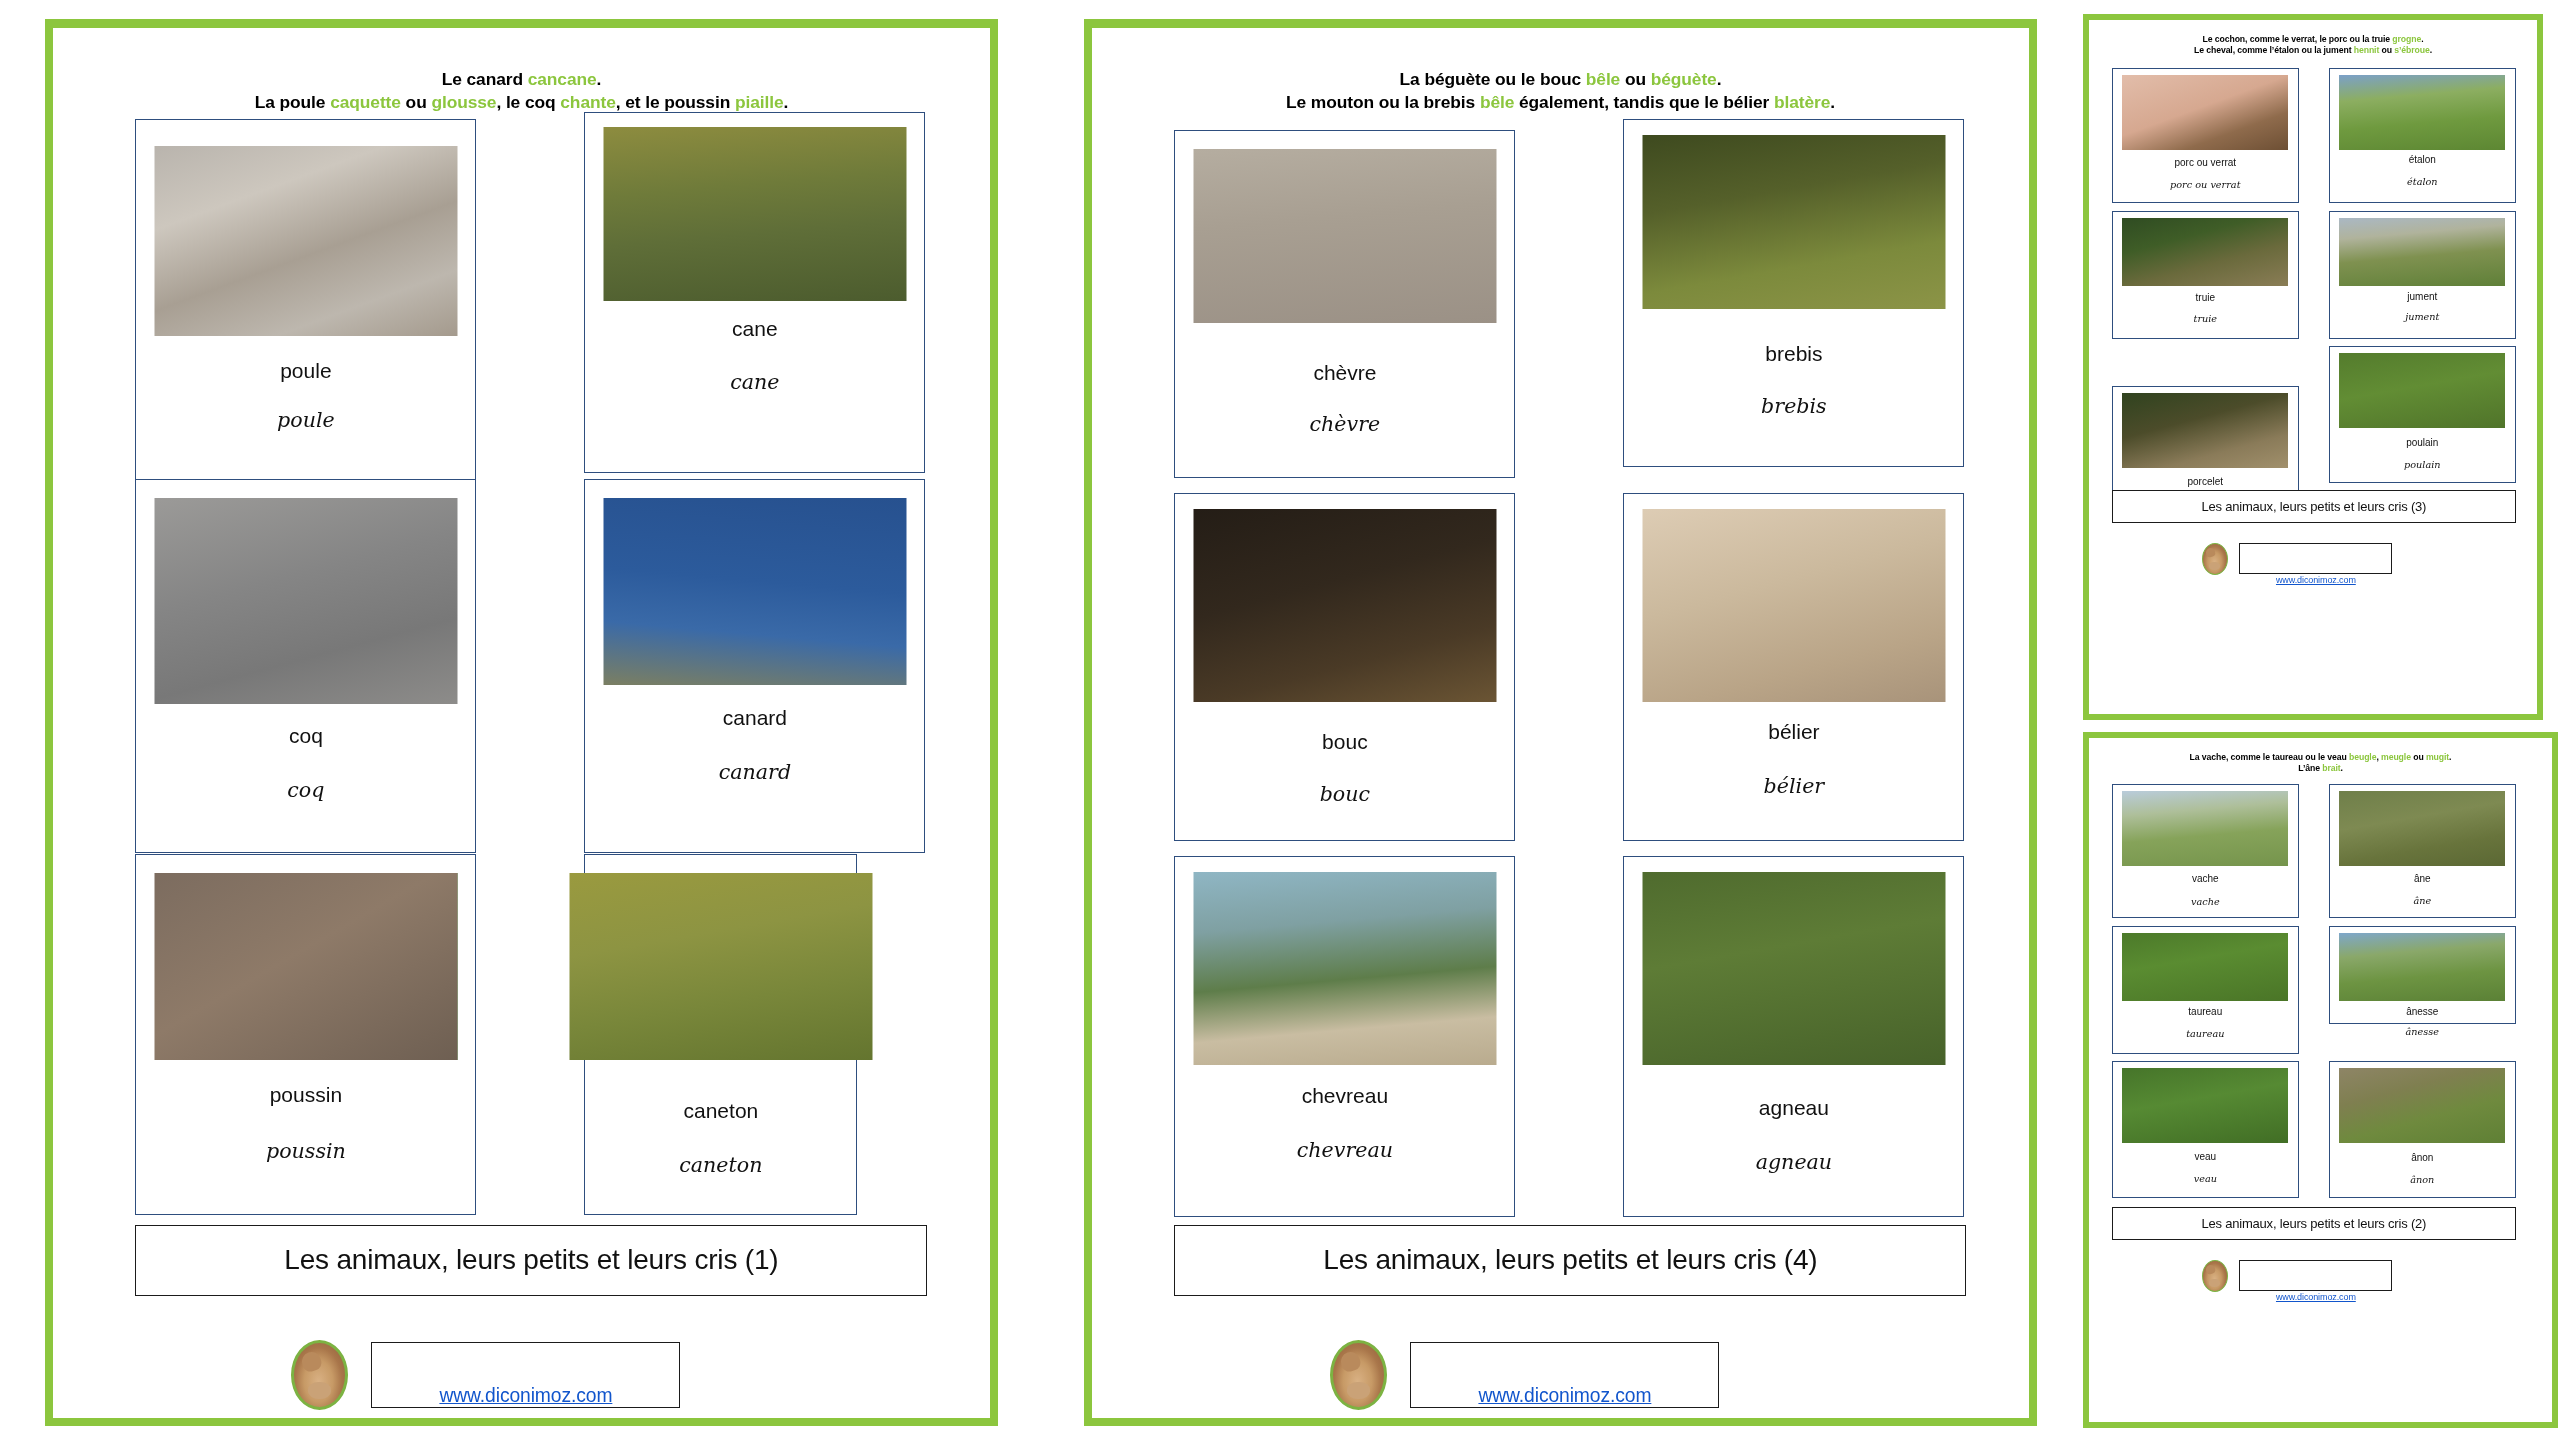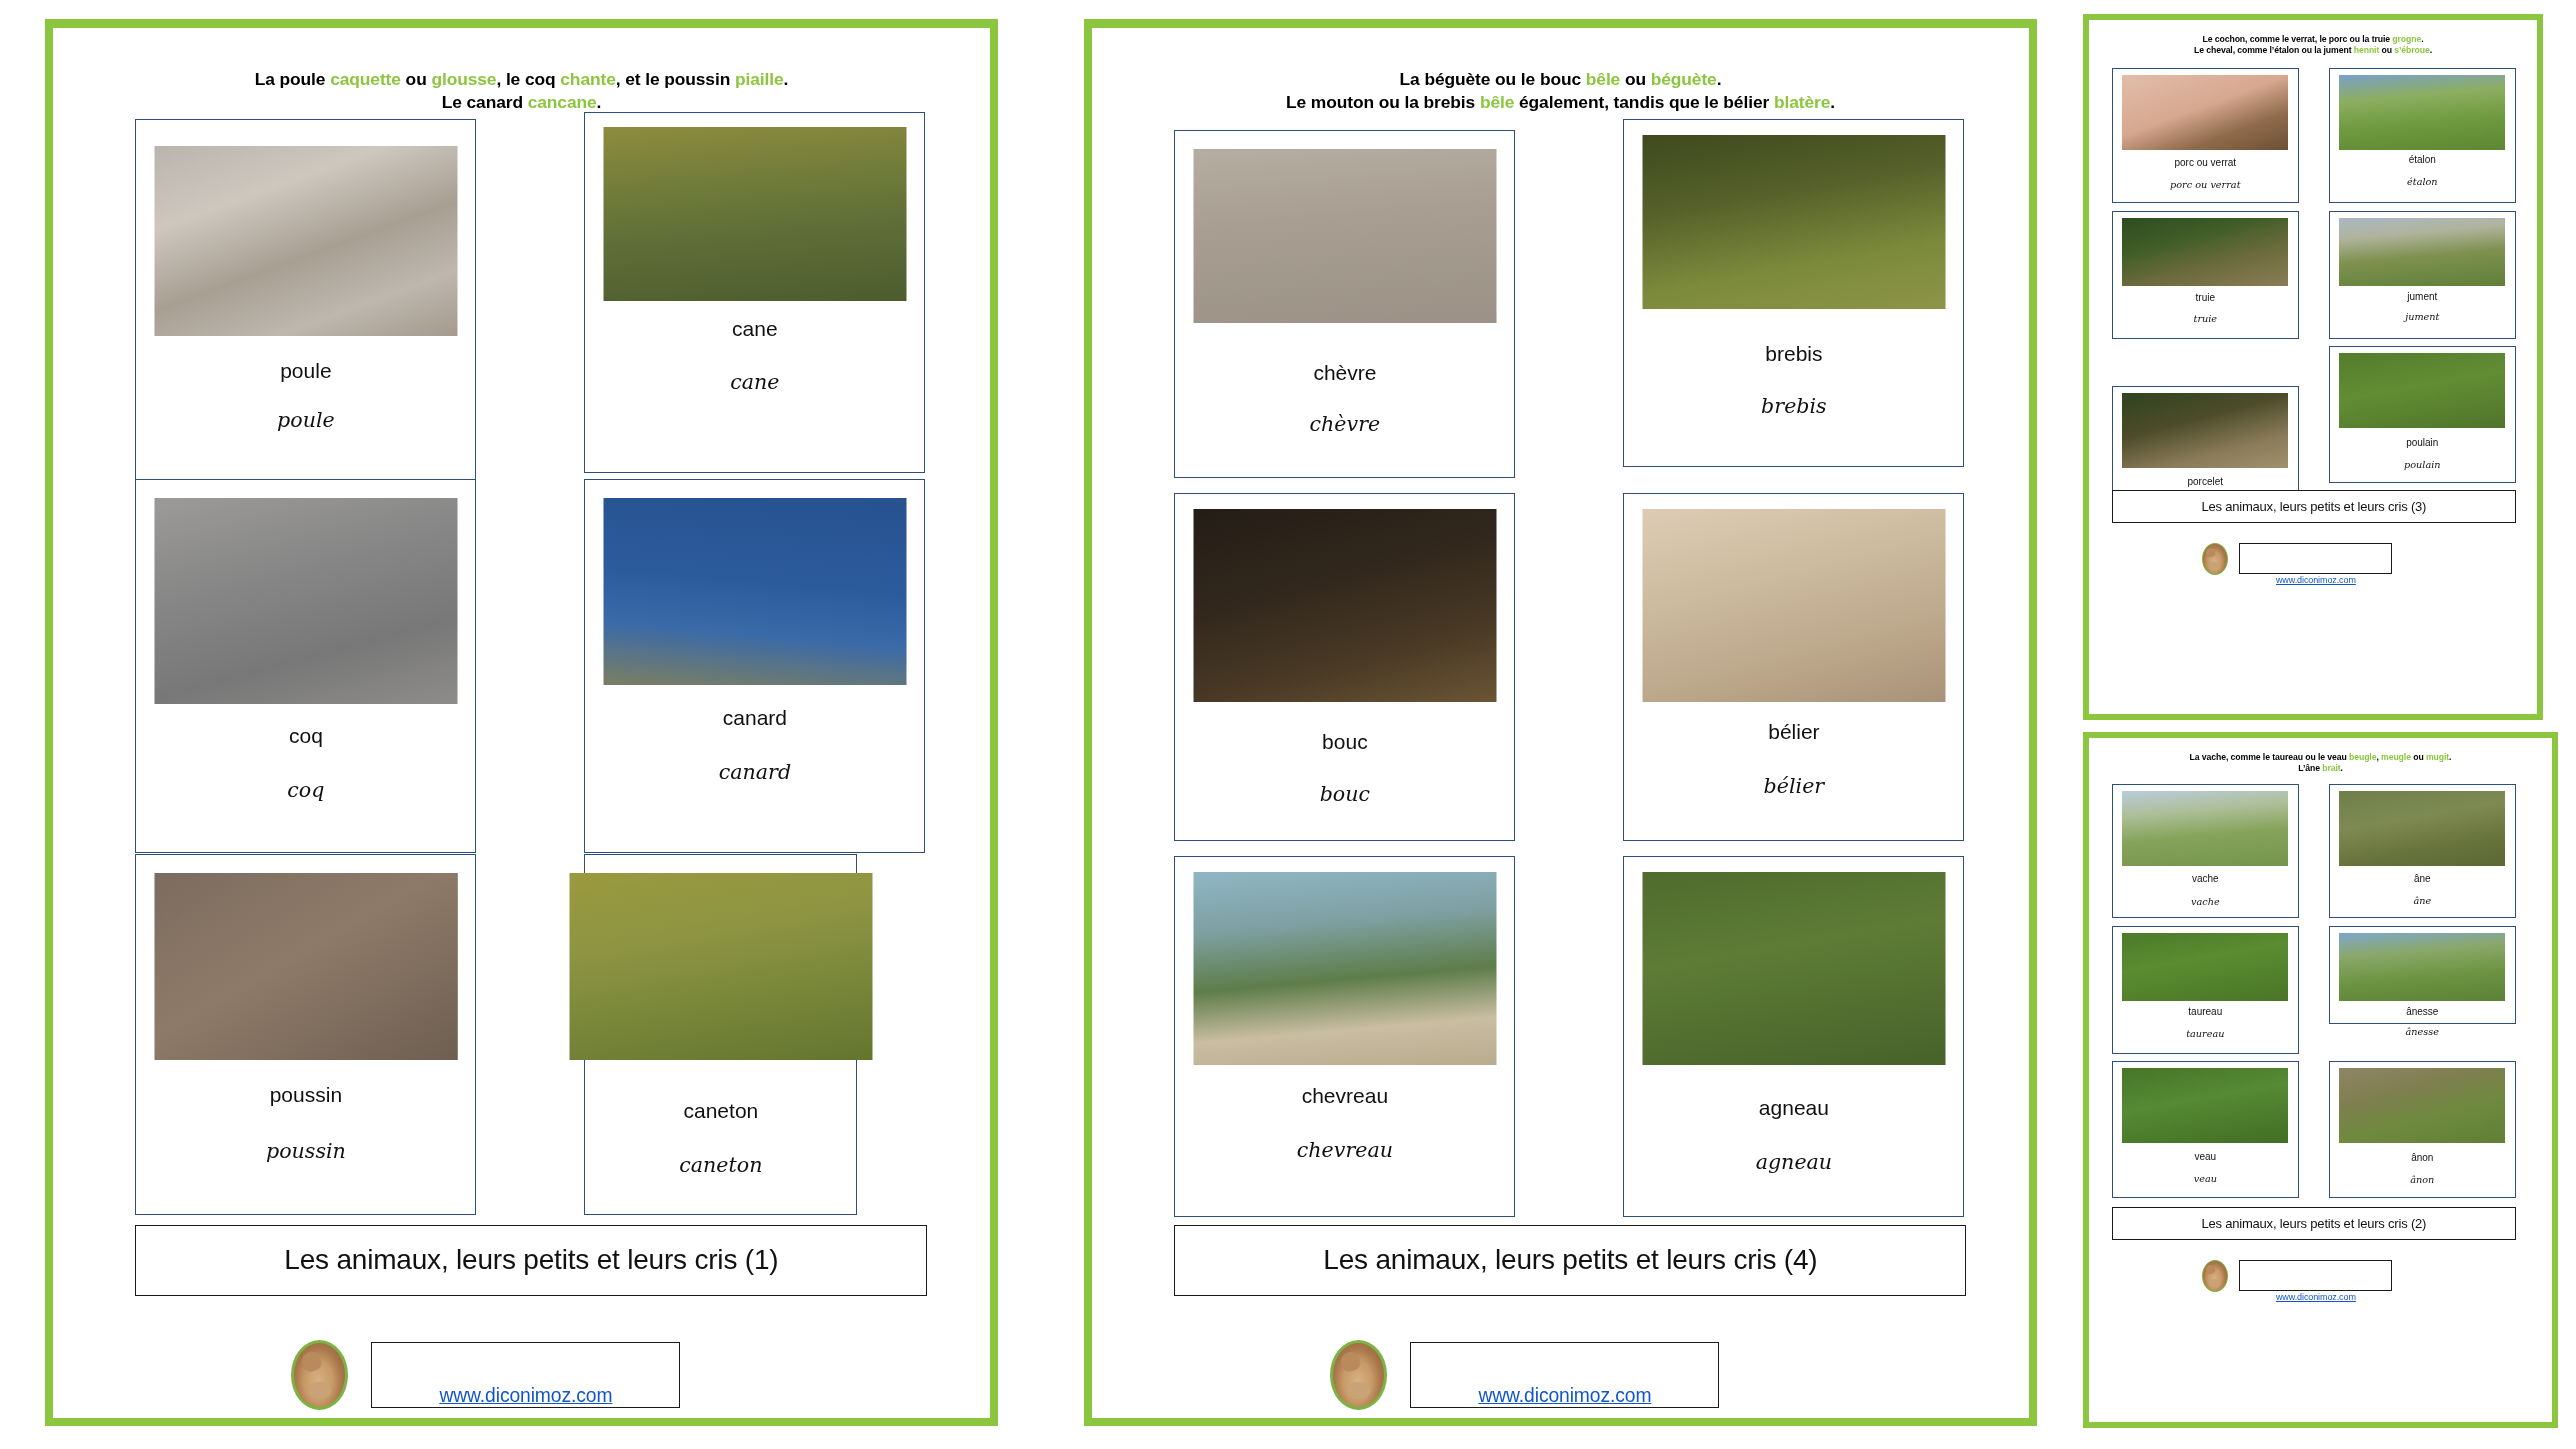--- a/index.html
+++ b/index.html
@@ -47,22 +47,22 @@
 </style>
 </head>
 <body>
 
 <div class="stage">
 
   <div class="sheet" style="left:45px;top:19.3px;width:953px;height:1407px;">
     <div class="sheet-inner">
 
       <div class="heading h-big" style="top:40px;">
+        <div><span>Le canard </span><span class="cry">cancane</span><span>.</span></div>
         <div><span>La poule </span><span class="cry">caquette</span><span>&nbsp;ou </span><span class="cry">glousse</span><span>, le coq </span><span class="cry">chante</span><span>, et le poussin </span><span class="cry">piaille</span><span>.</span></div>
-        <div><span>Le canard </span><span class="cry">cancane</span><span>.</span></div>
       </div>
 
       <div class="card" style="left:82px;top:91px;width:341px;height:361px;">
         <div class="photo" style="top:26px;width:303px;height:190px;background-image:linear-gradient(160deg,#b9b4ad 0%,#cdc7be 28%,#a89f93 55%,#bdb7ae 78%,#a49a8d 100%),radial-gradient(ellipse 25% 38% at 52% 40%,#ffffff 0%,#f2f2f0 60%,transparent 72%),radial-gradient(ellipse 9% 11% at 62% 22%,#cc2222 0%,#a81818 70%,transparent 80%),radial-gradient(ellipse 16% 20% at 30% 62%,#6b5a4a 0%,#4f4034 70%,transparent 82%);"></div>
         <div class="word" style="top:240px;">poule</div>
         <div class="cursive" style="top:290px;">poule</div>
       </div>
 
       <div class="card" style="left:531px;top:84px;width:341px;height:361px;">
         <div class="photo" style="top:14px;width:303px;height:174px;background-image:linear-gradient(175deg,#8d8c3f 0%,#6f7b3a 35%,#5f6e38 60%,#4c5c2e 100%),radial-gradient(ellipse 30% 32% at 52% 52%,#8a7452 0%,#6d593c 60%,transparent 74%),radial-gradient(ellipse 7% 9% at 78% 40%,#3f3528 0%,transparent 80%);"></div>

